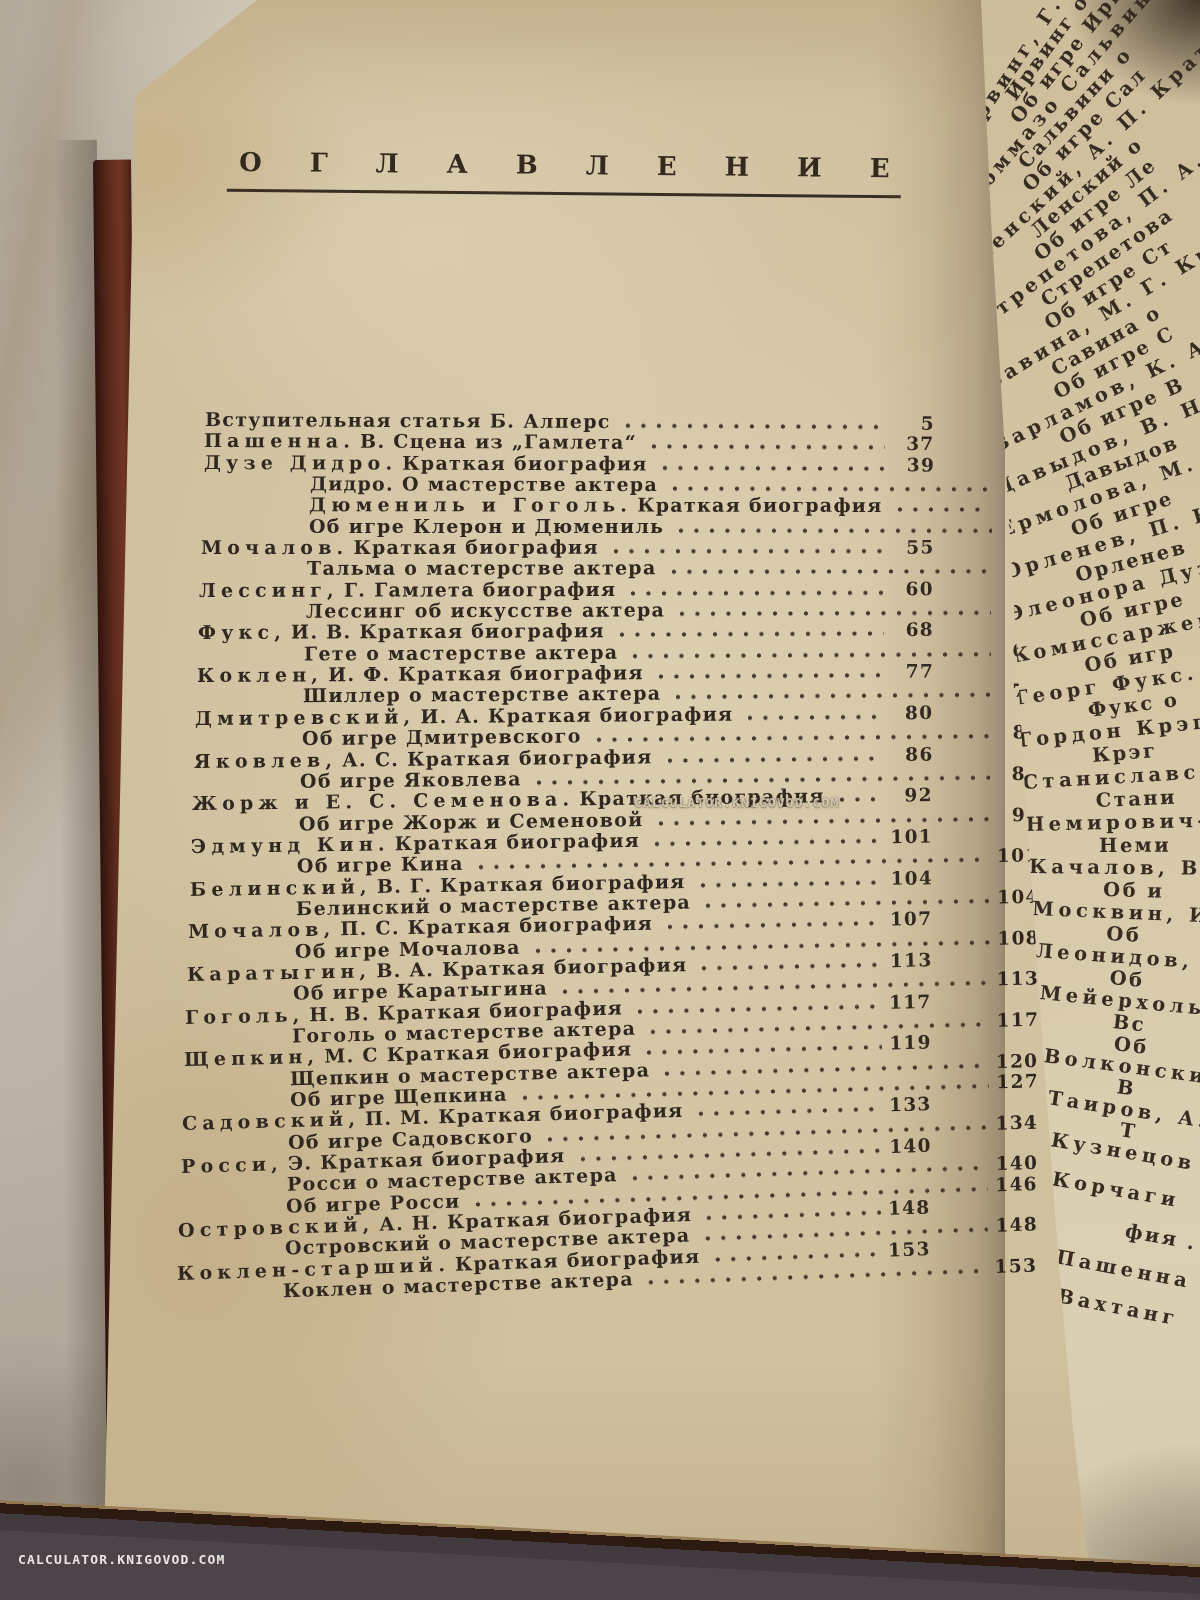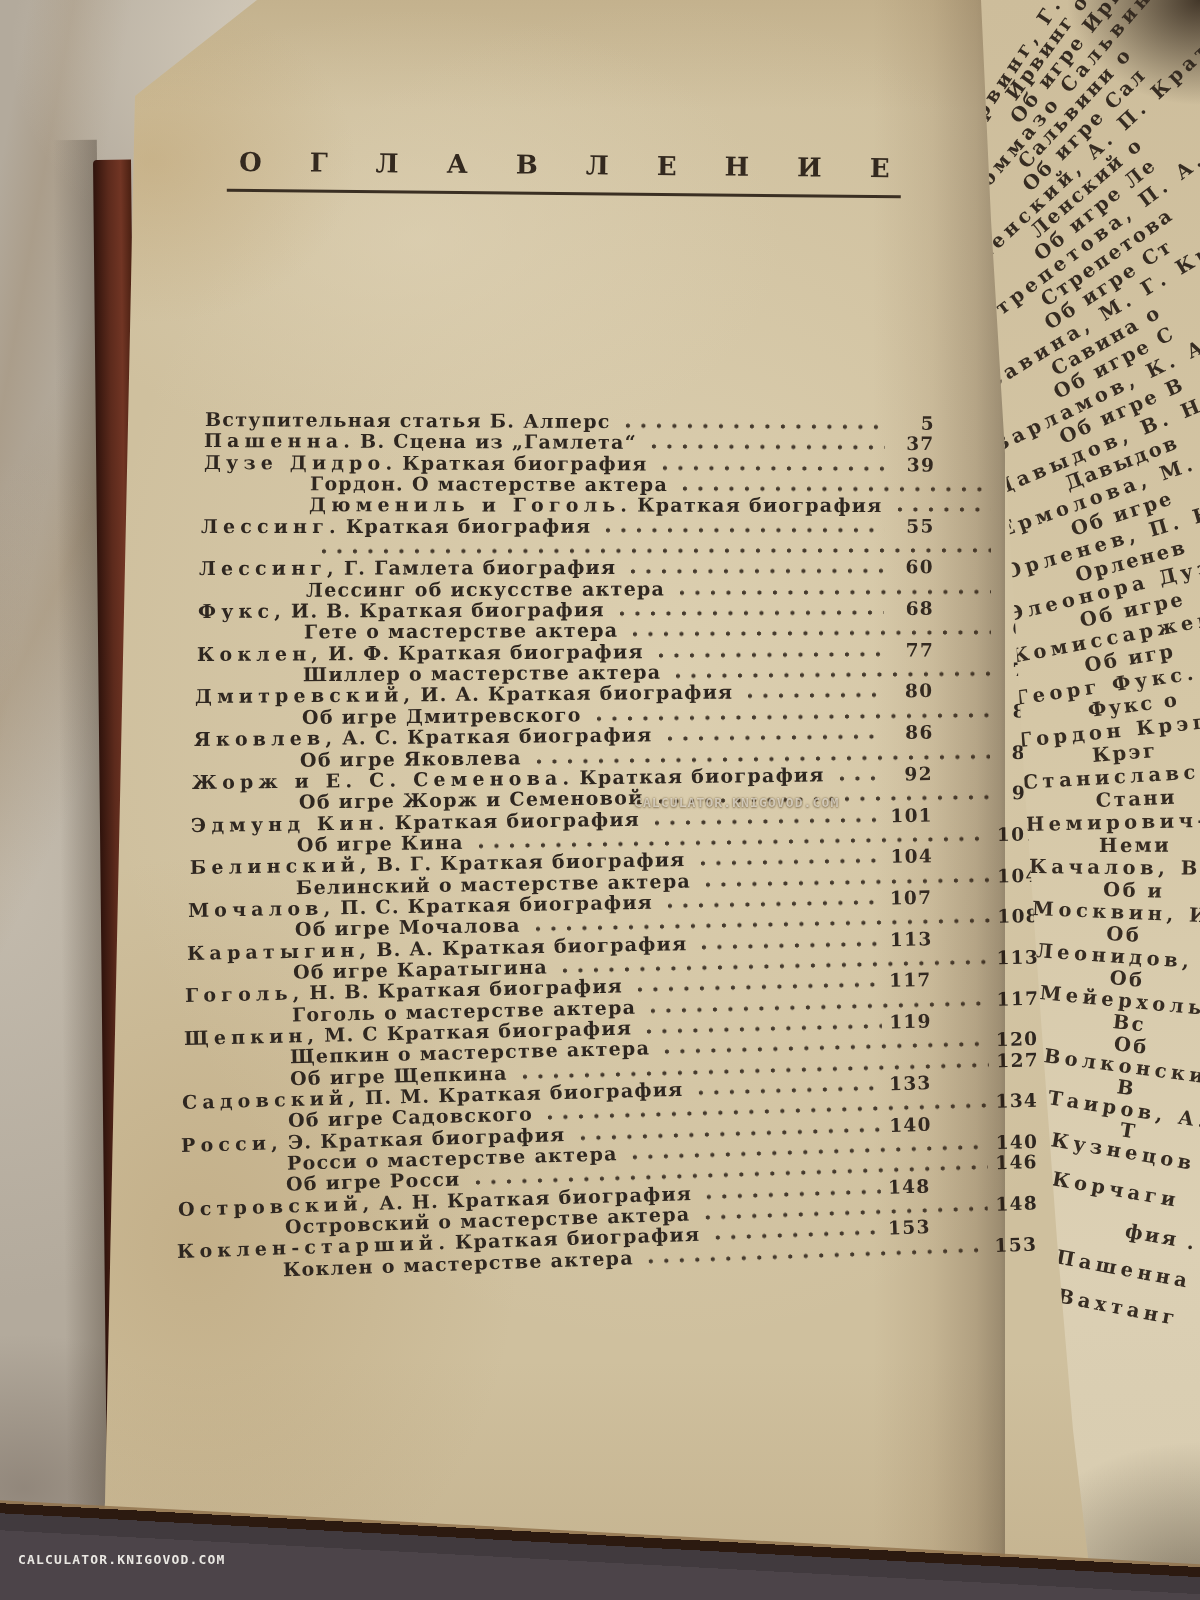--- a/index.html
+++ b/index.html
@@ -97,37 +97,43 @@
           <span class="dots"></span>
           <span class="pnum">37</span>
         </div>
         <div class="toc-row" style="width: 731.2px; margin-left: -1.4px; transform: rotate(0.19deg);">
           <span class="spaced">Дузе Дидро.</span>
           <span> Краткая биография</span>
           <span class="dots"></span>
           <span class="pnum">39</span>
         </div>
         <div class="toc-row lvl1" style="width: 731.8px; margin-left: -2.1px; transform: rotate(0.135deg);">
-          <span>Гордон. О мастерстве актера</span>
+          <span>Дидро. О мастерстве актера</span>
           <span class="dots"></span>
           <span class="pnum">39</span>
         </div>
         <div class="toc-row lvl1" style="width: 732.4px; margin-left: -2.8px; transform: rotate(0.0799999deg);">
           <span class="spaced">Дюмениль и Гоголь.</span>
           <span> Краткая биография</span>
           <span class="dots"></span>
           <span class="pnum">45</span>
         </div>
+        <div class="toc-row lvl1" style="width: 733px; margin-left: -3.5px; transform: rotate(0.0249999deg);">
+          <span>Об игре Клерон и Дюмениль</span>
+          <span class="dots"></span>
+          <span class="pnum">45</span>
+        </div>
         <div class="toc-row" style="width: 733.6px; margin-left: -4.2px; transform: rotate(-0.03deg);">
-          <span class="spaced">Лессинг.</span>
+          <span class="spaced">Мочалов.</span>
           <span> Краткая биография</span>
           <span class="dots"></span>
           <span class="pnum">55</span>
         </div>
         <div class="toc-row lvl1" style="width: 734.2px; margin-left: -4.9px; transform: rotate(-0.085deg);">
+          <span>Тальма о мастерстве актера</span>
           <span class="dots"></span>
           <span class="pnum">55</span>
         </div>
         <div class="toc-row" style="width: 734.8px; margin-left: -5.6px; transform: rotate(-0.14deg);">
           <span class="spaced">Лессинг,</span>
           <span> Г. Гамлета биография</span>
           <span class="dots"></span>
           <span class="pnum">60</span>
         </div>
         <div class="toc-row lvl1" style="width: 735.4px; margin-left: -6.3px; transform: rotate(-0.195deg);">

